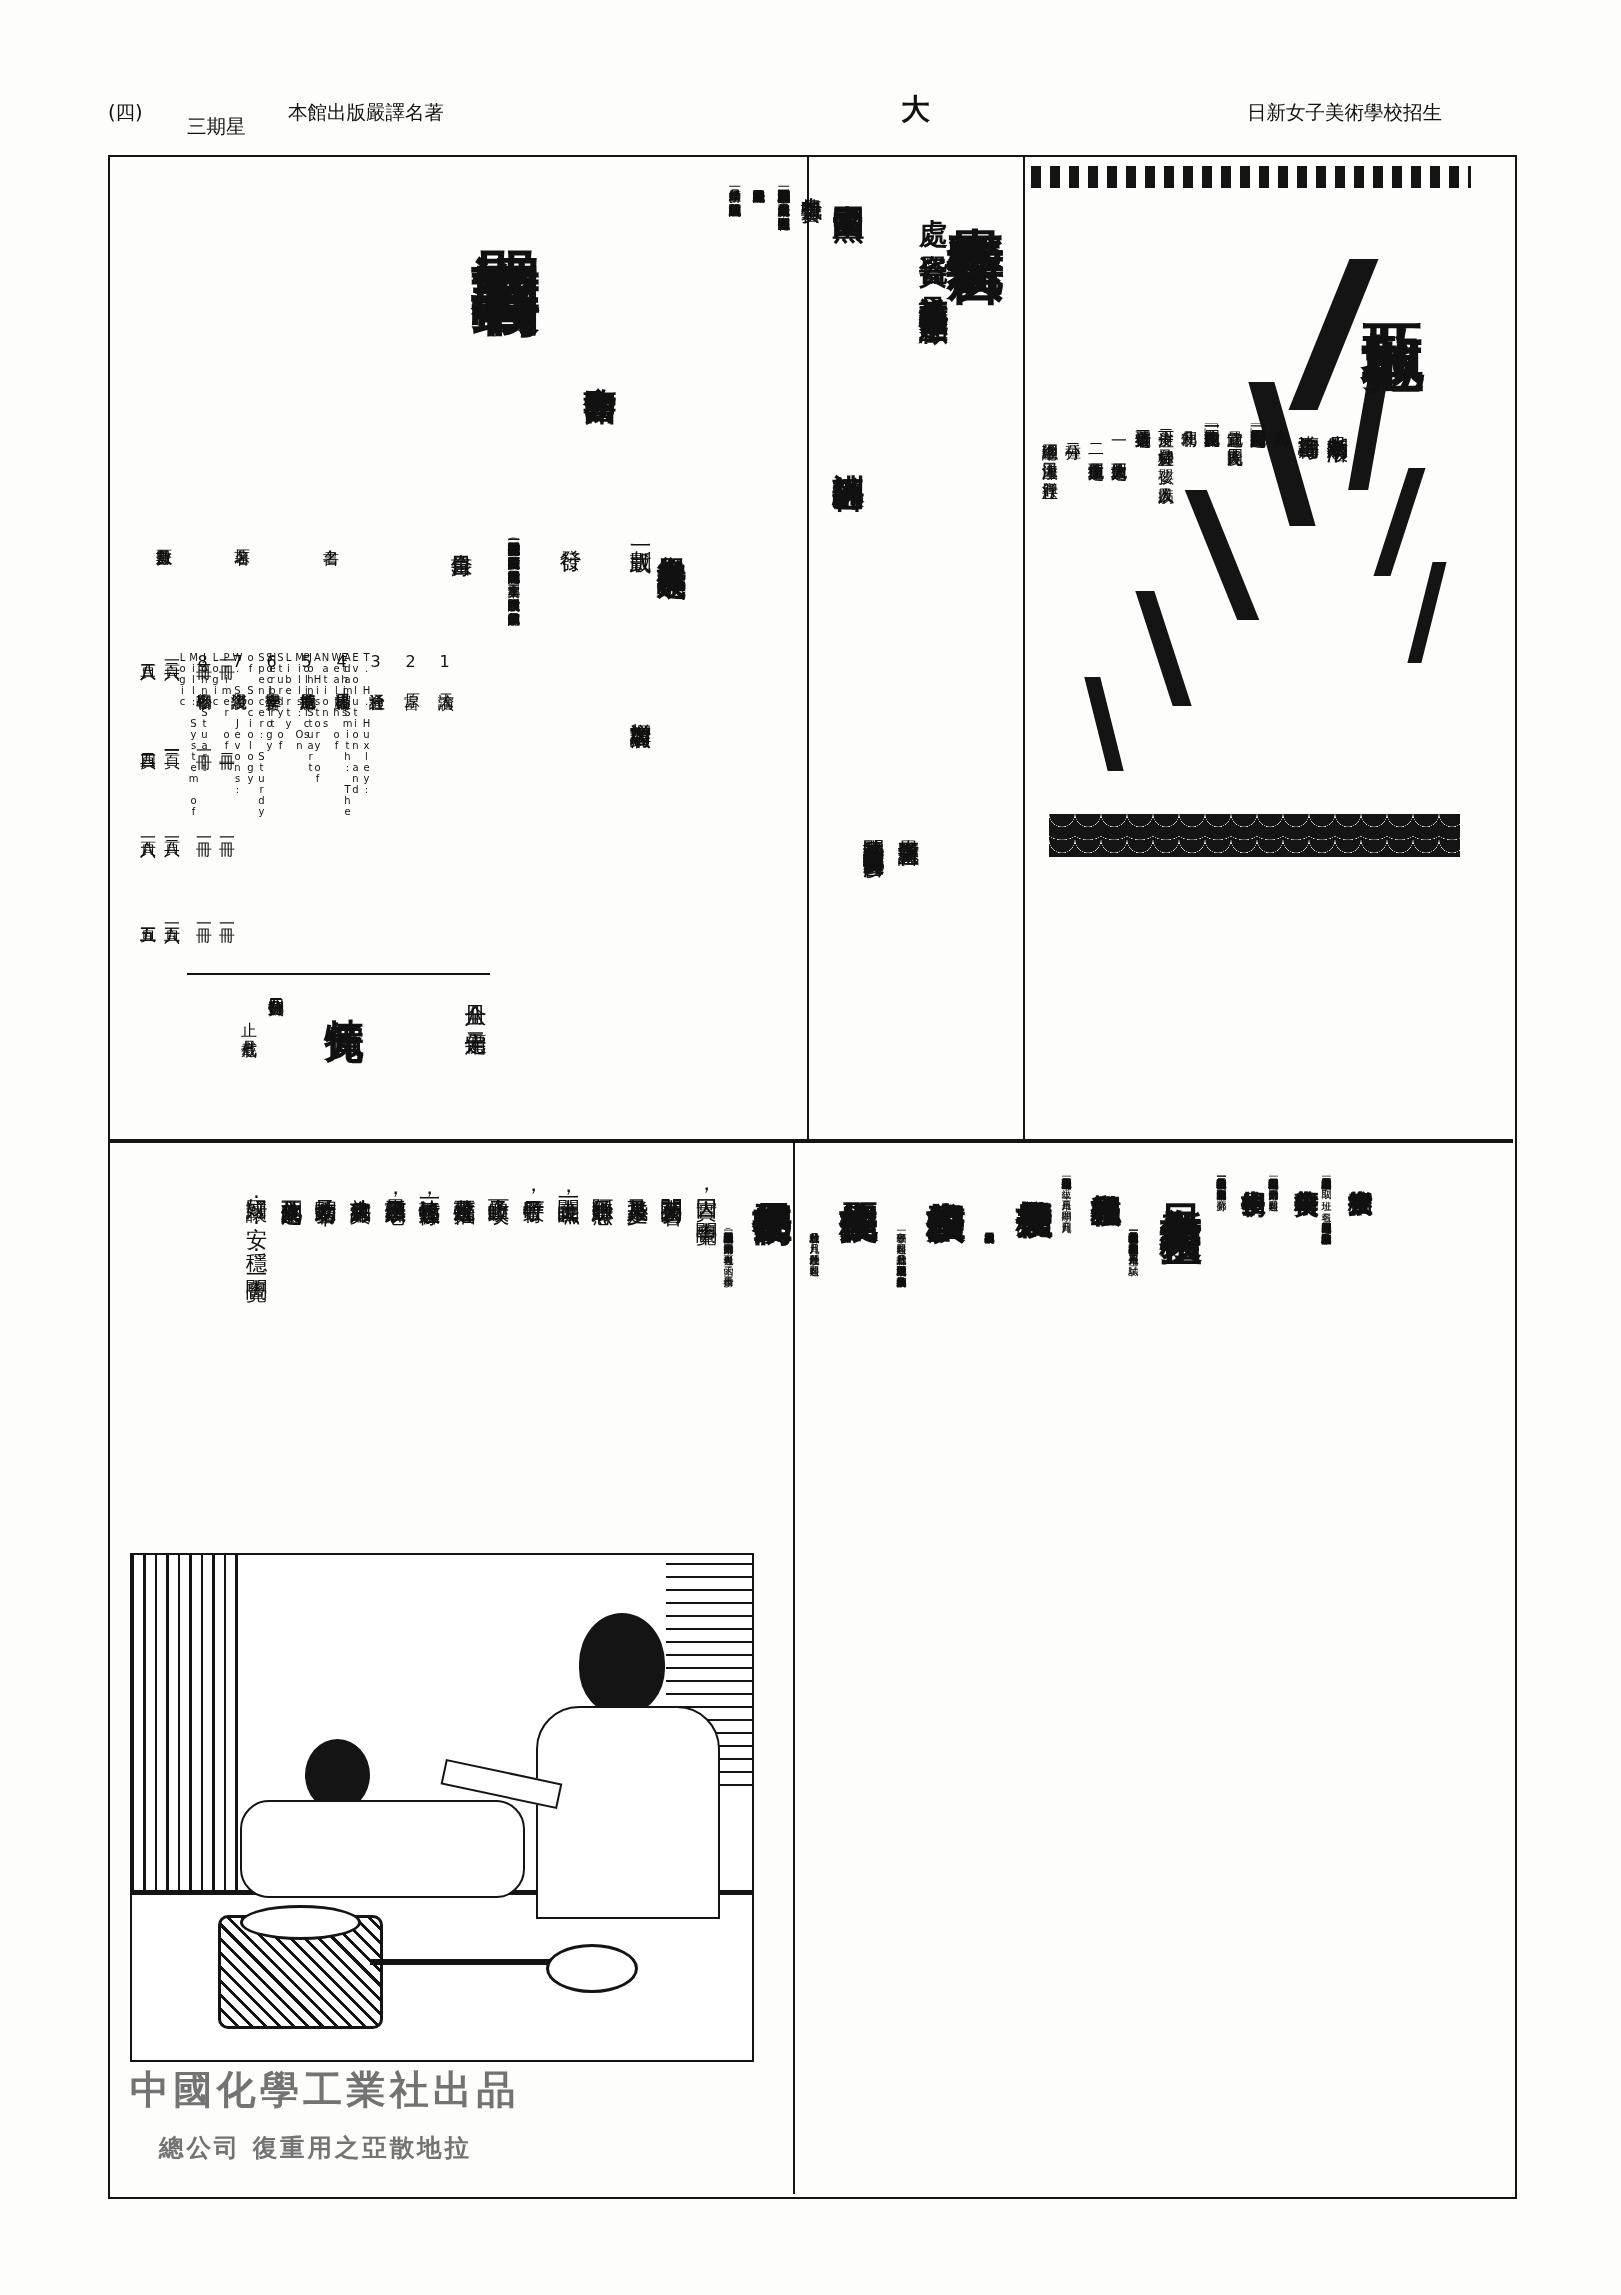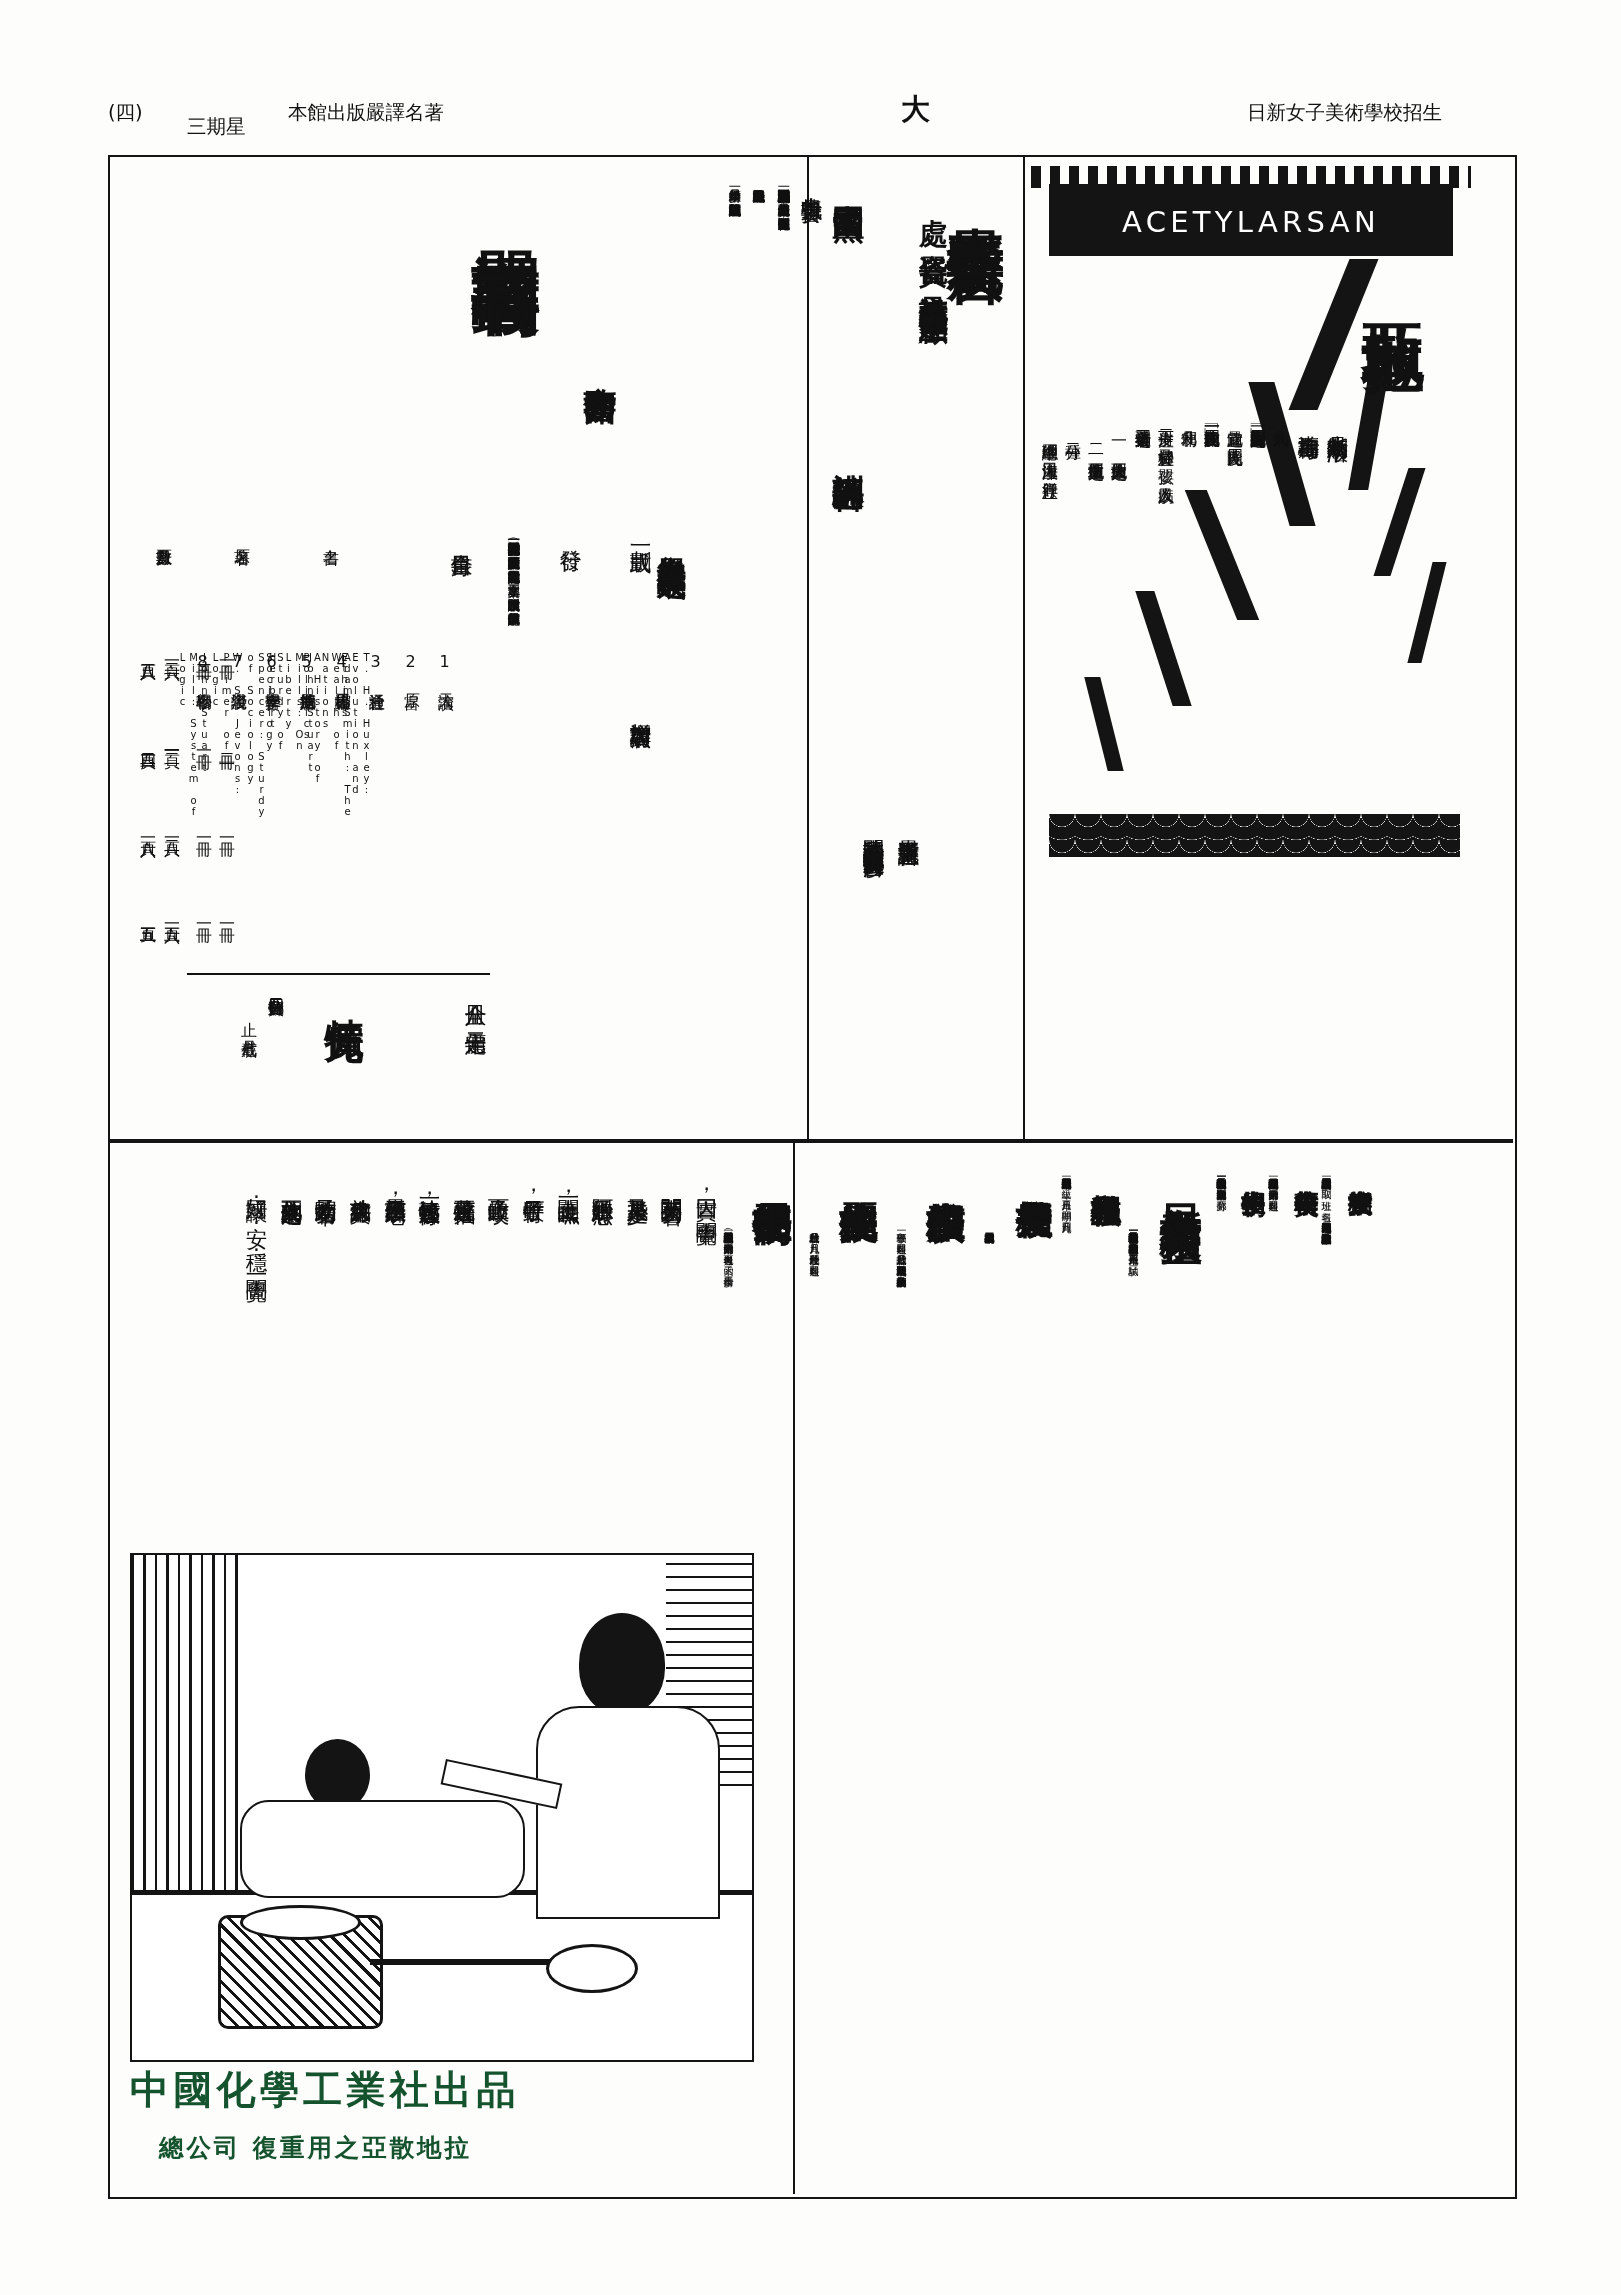--- a/index.html
+++ b/index.html
@@ -42,21 +42,21 @@
   
   #illus{position:absolute;left:130px;top:1553px;width:620px;height:505px;background:#fff;border:2.2px solid #141414;overflow:hidden;}
   #illus .floor{position:absolute;left:0;top:339px;width:100%;height:166px;background:#fff;}
   #illus .wallL{position:absolute;left:0;top:0;width:108px;height:339px;
      background:repeating-linear-gradient(90deg,#141414 0 2.2px,#fff 2.2px 11.5px);}
   #illus .wallR{position:absolute;right:0;top:0;width:86px;height:231px;
      background:repeating-linear-gradient(0deg,#141414 0 2.2px,#fff 2.2px 13px);}
   #illus .bedline{position:absolute;left:0;top:335px;width:100%;height:5px;background:#141414;}
   .fig{position:absolute;background:#141414;border-radius:50%;}
   #ad-bottom-band{position:absolute;left:130px;top:2063px;width:620px;height:115px;}
-  .band-txt{position:absolute;white-space:nowrap;color:#14532d;font-weight:bold;}
+  .band-txt{position:absolute;white-space:nowrap;color:#737373;font-weight:bold;}
 </style>
 </head>
 <body>
 
 <div id="page">
 
   <div id="masthead">
     <span class="mh-item" style="left:0px;top:13px;">(四)</span>
     <span class="mh-item" style="left:79px;top:27px;">三期星</span>
     <span class="mh-item" style="left:180px;top:13px;">本館出版嚴譯名著</span>
@@ -64,23 +64,20 @@
     <span class="mh-item" style="left:1139px;top:13px;">日新女子美術學校招生</span>
   </div>
 
   <div id="frame"></div>
   <div id="toprow-sep"></div>
   <div class="vsep" style="left:807px;top:157px;height:982px;"></div>
   <div class="vsep" style="left:1023px;top:157px;height:982px;"></div>
   <div class="vsep" style="left:793px;top:1142px;height:1052px;"></div>
 
   <div id="acet-deco"></div>
-  <div id="acet-band">
-    <span>ACETYLARSAN</span>
-  </div>
   <div id="acet-art">
     <div class="bolt" style="left:288px;top:7.2px;width:29px;height:151px;transform:skewX(-22deg);"></div>
     <div class="bolt" style="left:238px;top:130px;width:26px;height:144px;transform:skewX(16deg);"></div>
     <div class="bolt" style="left:328px;top:115px;width:20px;height:123px;transform:skewX(-10deg);"></div>
     <div class="bolt" style="left:180px;top:238px;width:21.6px;height:130px;transform:skewX(22deg);"></div>
     <div class="bolt" style="left:360px;top:216px;width:17.3px;height:108px;transform:skewX(-18deg);"></div>
     <div class="bolt" style="left:123px;top:339px;width:19px;height:115px;transform:skewX(18deg);"></div>
     <div class="bolt" style="left:389px;top:310px;width:14.4px;height:101px;transform:skewX(-14deg);"></div>
     <div class="bolt" style="left:65px;top:425px;width:16px;height:94px;transform:skewX(14deg);"></div>
   </div>

